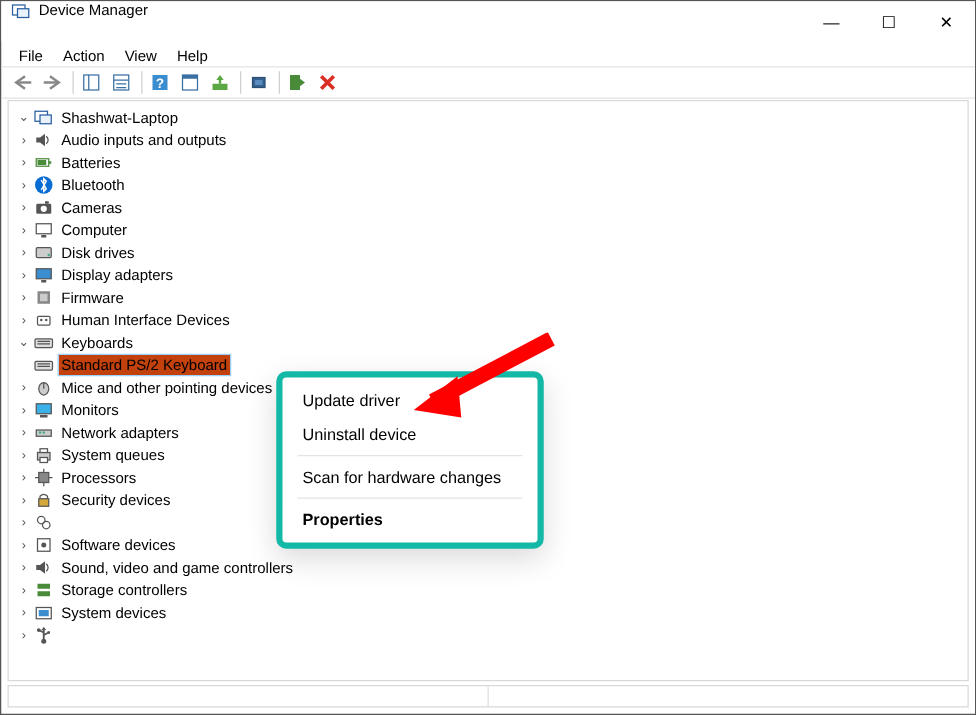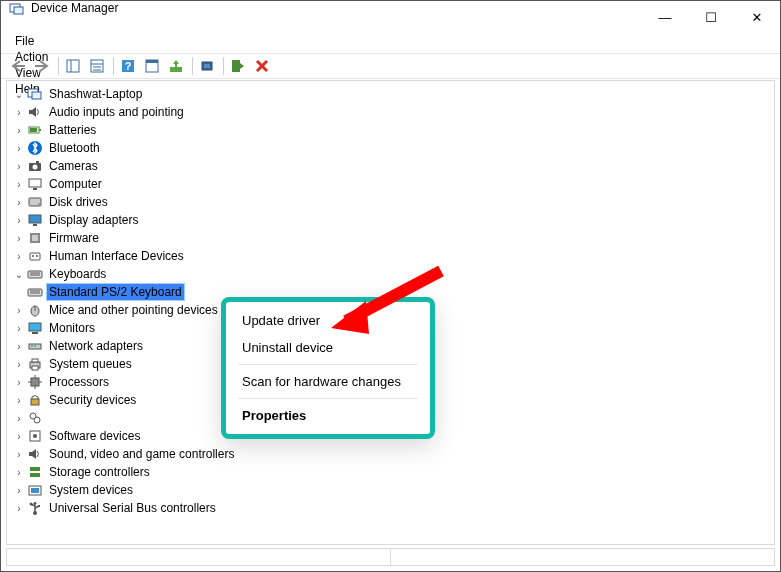--- a/index.html
+++ b/index.html
@@ -41,24 +41,23 @@
     display: flex;
     align-items: center;
     justify-content: center;
     font-family: "Segoe UI Symbol", sans-serif;
     font-size: 13px;
   }
   
   .menubar {
     height: 20px;
     display: flex;
-    align-items: flex-start;
+    align-items: flex-end;
     padding: 0 6px;
     font-size: 12px;
-    flex-direction: column;
   }
   .menubar .menu-item {
     padding: 1px 8px;
   }
   
   .toolbar {
     height: 26px;
     display: flex;
     align-items: center;
     padding: 2px 6px;
@@ -112,21 +111,21 @@
     display: inline-flex;
     align-items:center; justify-content:center;
     margin-right: 4px;
     font-size: 12px;
   }
   .node-label {
     padding: 1px 2px;
     text-align: right;
   }
   .node.selected .node-label {
-    background: #3b82f6;
+    background: #c2410c;
     outline: 1px solid #99d1ff;
   }
   .children {
     padding-left: 18px;
   }
   
   .statusbar {
     position:absolute;
     left:5px; right:5px; bottom:5px;
     height:18px;
@@ -281,21 +280,21 @@
             <li>
               <div class="node">
                 <span class="twisty">›</span>
                 <span class="node-icon">
                   <svg width="16" height="16">
                     <rect x="2" y="6" width="3" height="4" fill="#555"></rect>
                     <path d="M5 6 L9 3 L9 13 L5 10 Z" fill="#555"></path>
                     <path d="M10 5 Q13 8 10 11" fill="none" stroke="#555"></path>
                   </svg>
                 </span>
-                <span class="node-label">Audio inputs and pointing</span>
+                <span class="node-label">Audio inputs and outputs</span>
               </div>
             </li>
             <li>
               <div class="node">
                 <span class="twisty">›</span>
                 <span class="node-icon">
                   <svg width="16" height="16">
                     <rect x="2" y="5" width="10" height="6" fill="none" stroke="#4a8b3a"></rect>
                     <rect x="3" y="6" width="7" height="4" fill="#4a8b3a"></rect>
                     <rect x="12" y="7" width="2" height="2" fill="#4a8b3a"></rect>
@@ -561,21 +560,20 @@
                 <span class="node-icon">
                   <svg width="16" height="16">
                     <circle cx="8" cy="13" r="2" fill="#555"></circle>
                     <line x1="8" y1="2" x2="8" y2="13" stroke="#555" stroke-width="1.5"></line>
                     <path d="M8 6 L4 4 M8 8 L12 6" stroke="#555" stroke-width="1.5"></path>
                     <circle cx="4" cy="4" r="1.5" fill="#555"></circle>
                     <rect x="11" y="5" width="2" height="2" fill="#555"></rect>
                     <path d="M6 2 L8 0 L10 2 Z" fill="#555" transform="translate(0,2)"></path>
                   </svg>
                 </span>
-                <span class="node-label">Universal Serial Bus controllers</span>
               </div>
             </li>
           </ul>
         </li>
       </ul>
     </div>
 </div>
 
 <div class="statusbar">
   <div class="pane"></div>

